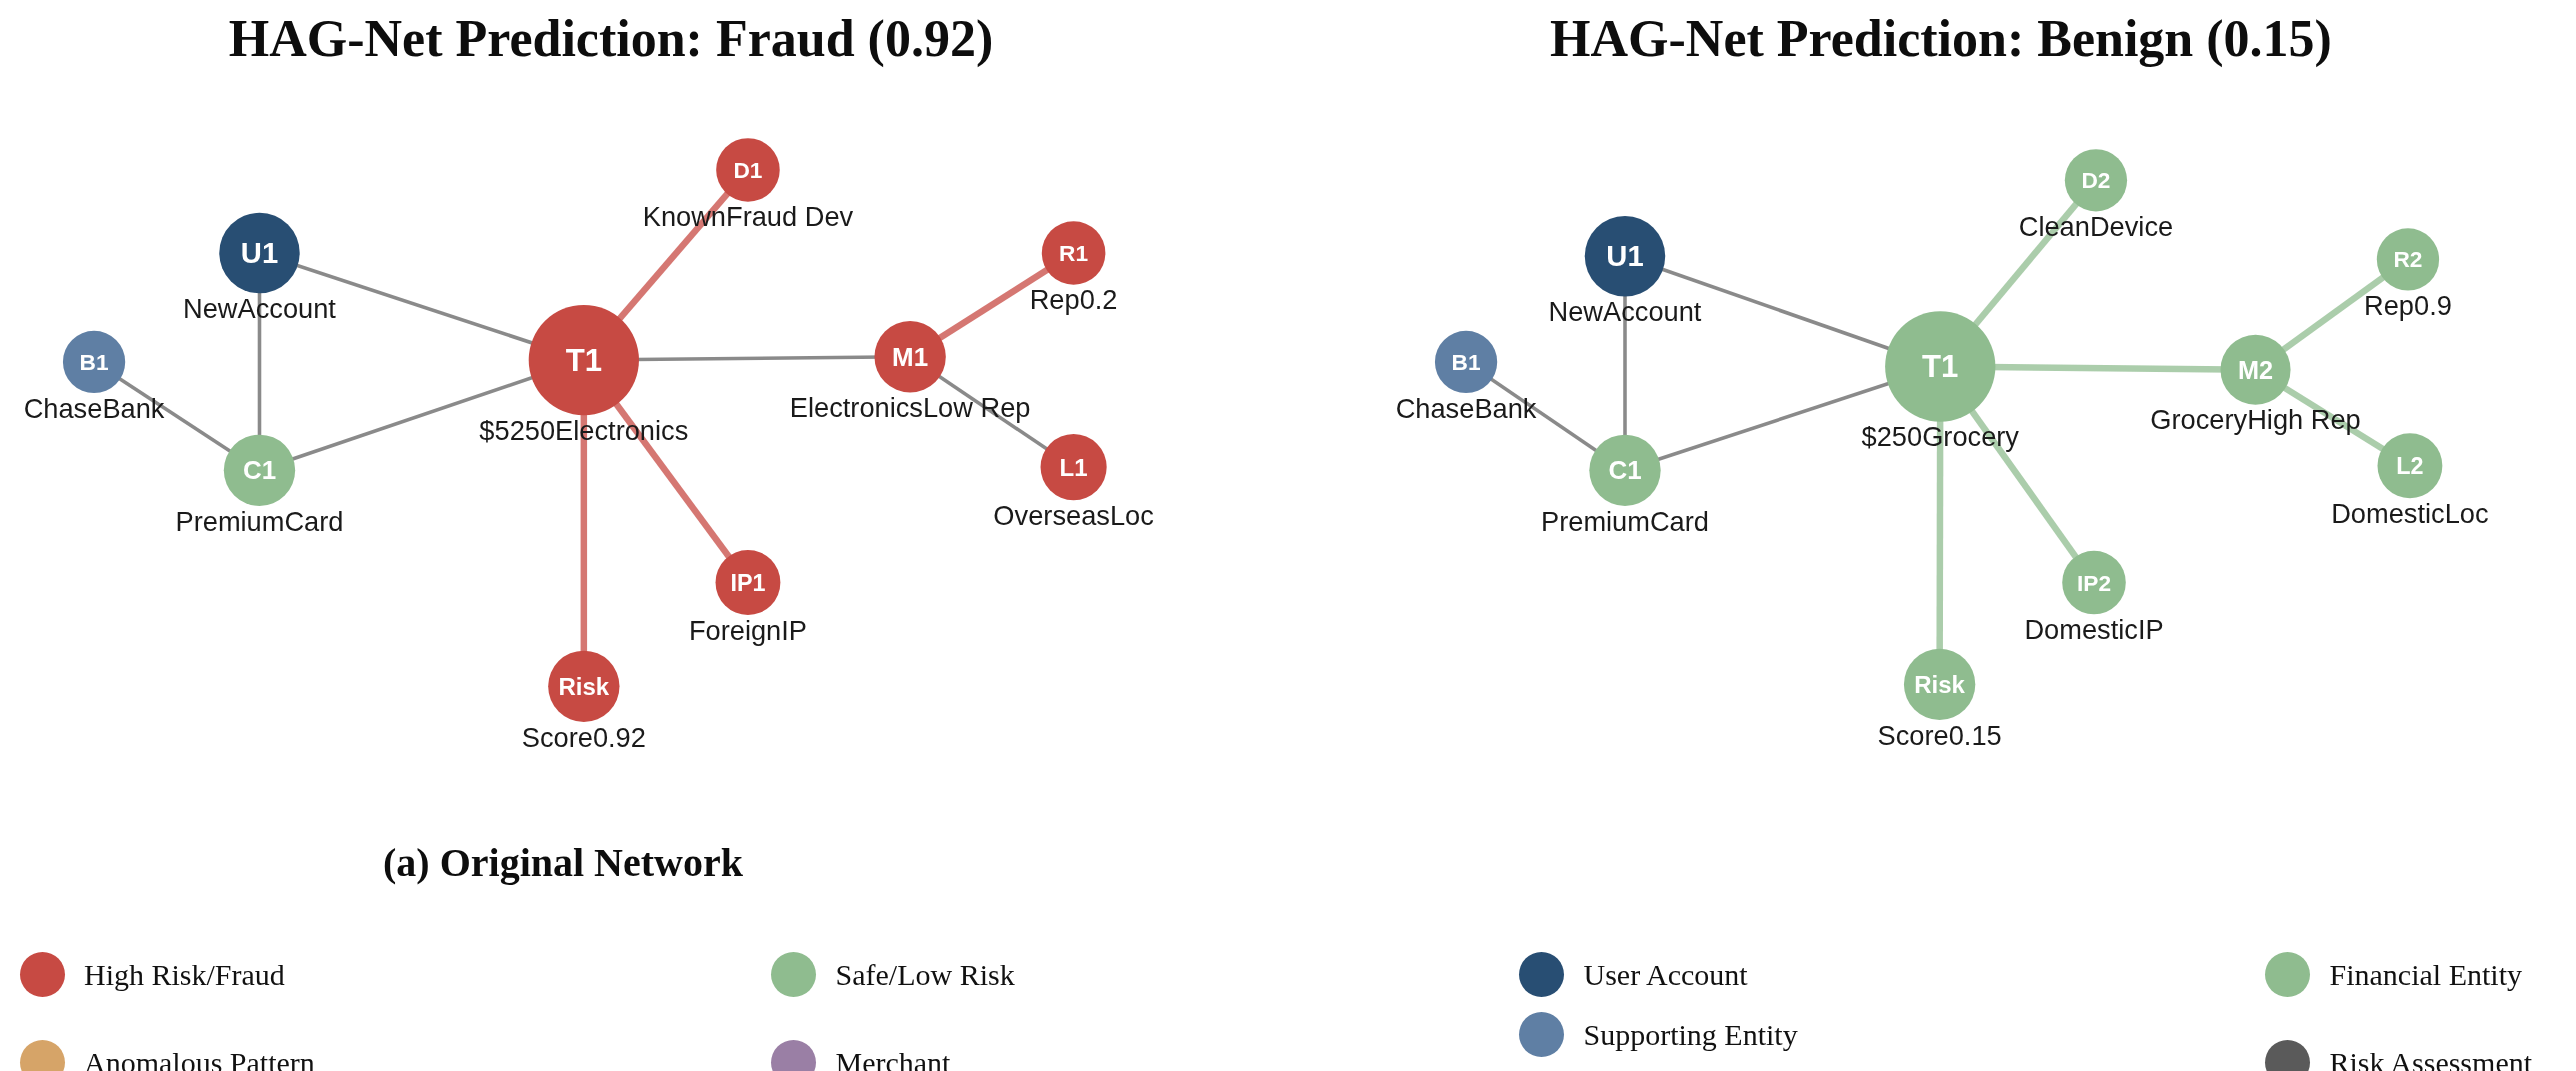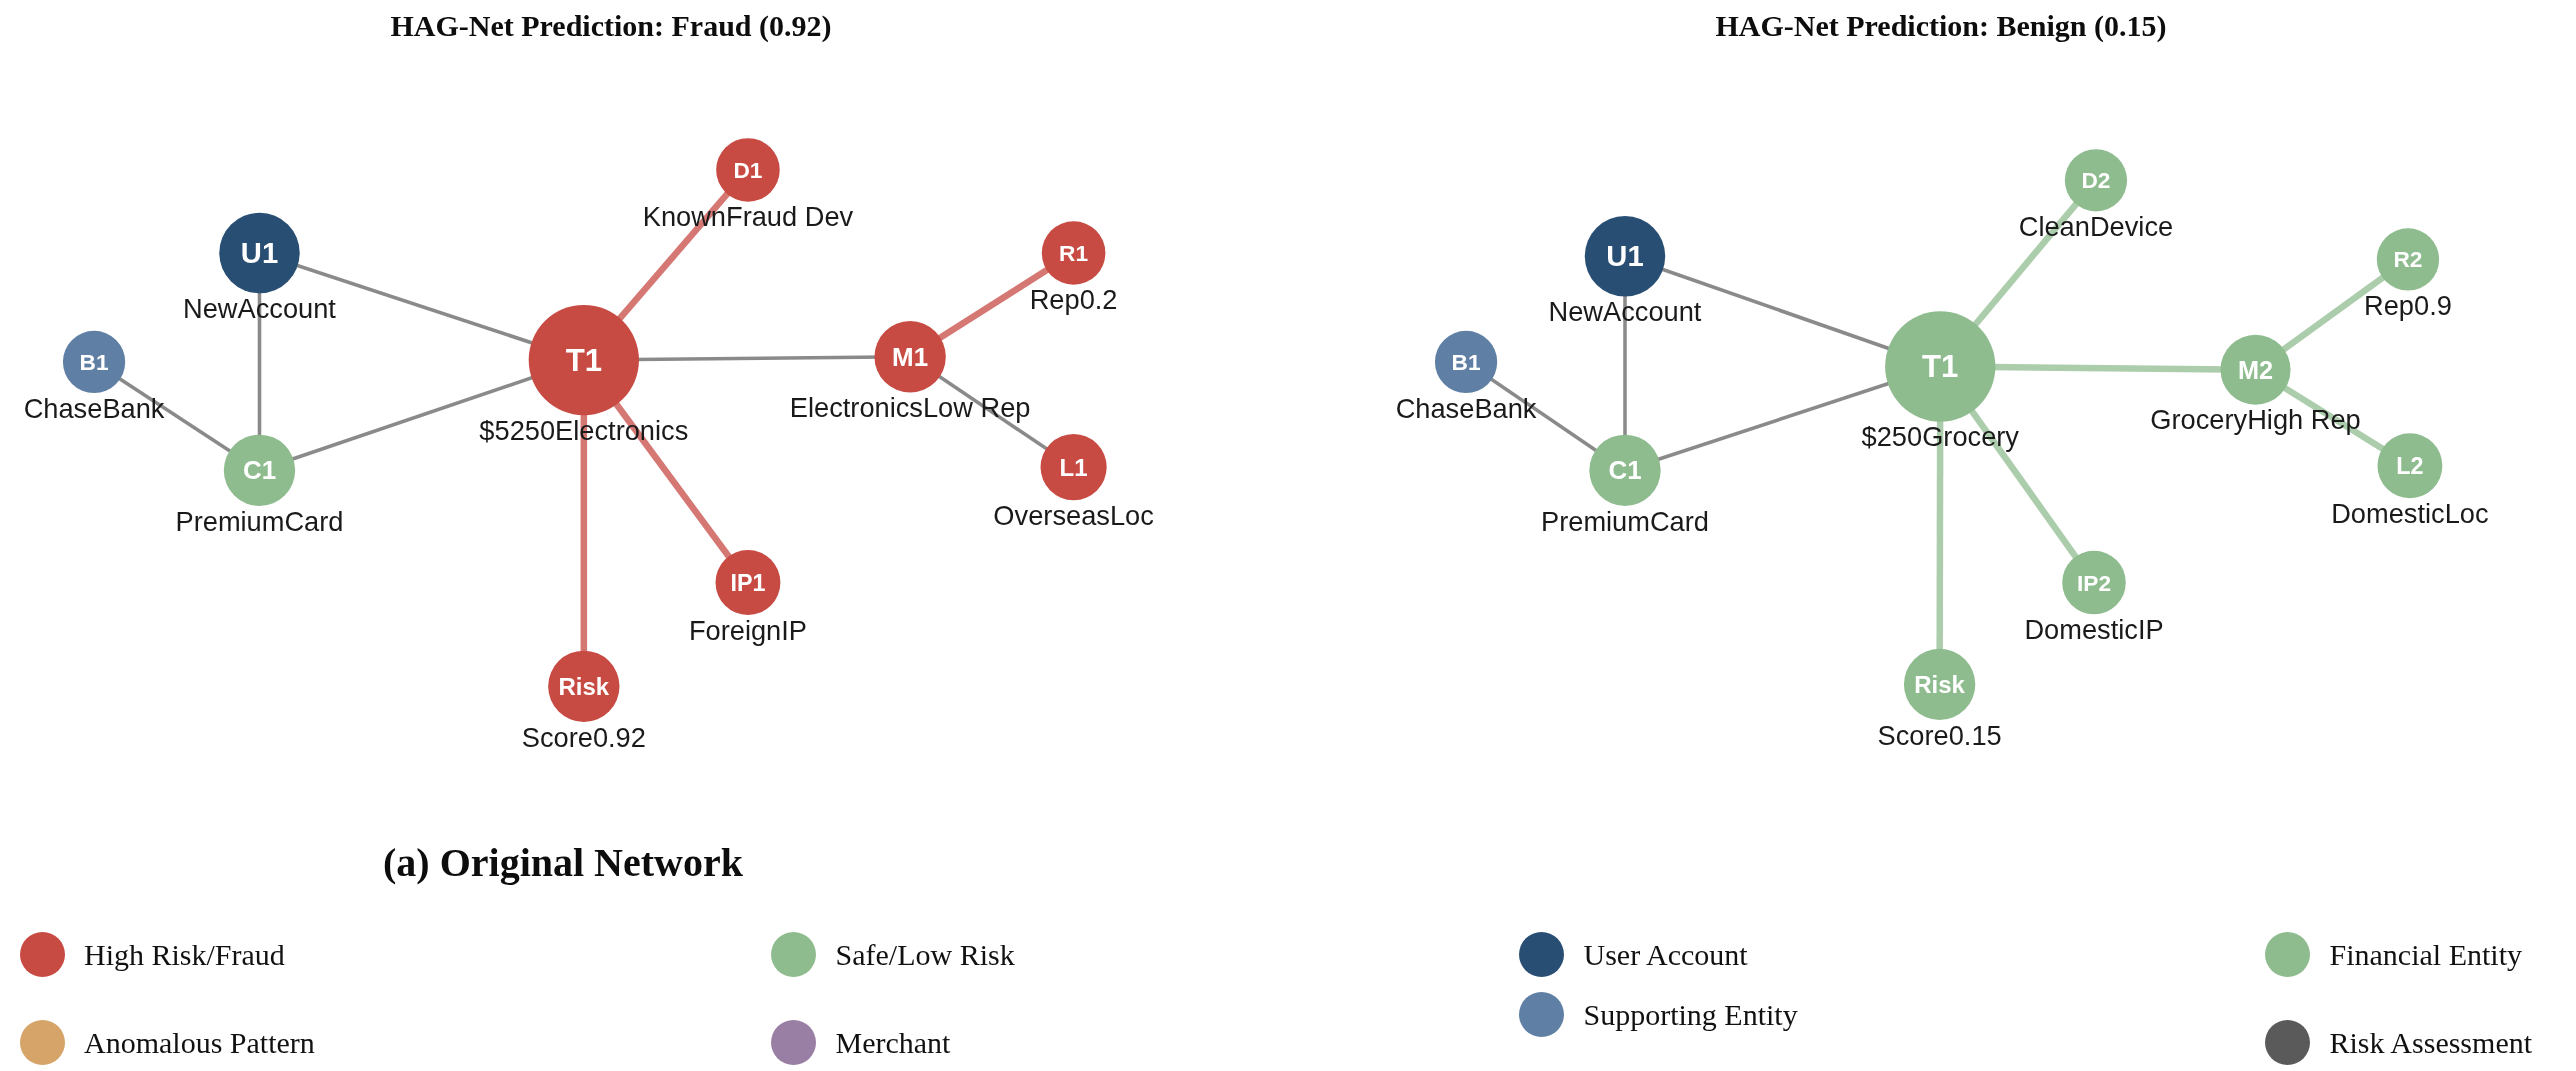--- a/index.html
+++ b/index.html
@@ -11,39 +11,40 @@
     overflow: hidden;
     font-family: "Liberation Serif", serif;
   }
   #graph-svg { position: absolute; left: 0; top: 0; width: 2576px; height: 1071px; }
   .panel-title {
     position: absolute;
     top: 9px;
     transform: translateX(-50%);
     font-family: "Liberation Serif", serif;
     font-weight: bold;
-    font-size: 30px;
+    font-size: 52px;
     color: #0d0d0d;
     white-space: nowrap;
   }
   .panel-caption {
     position: absolute;
     top: 839px;
     transform: translateX(-50%);
     font-family: "Liberation Serif", serif;
     font-weight: bold;
     font-size: 40px;
     color: #0d0d0d;
     white-space: nowrap;
   }
   .legend-item {
     position: absolute;
     display: flex;
     align-items: center;
     gap: 19.5px;
+    margin-top: 20px;
   }
   .legend-dot {
     width: 45px;
     height: 45px;
     border-radius: 50%;
     flex: 0 0 auto;
   }
   .legend-label {
     font-family: "Liberation Serif", serif;
     font-size: 30px;

